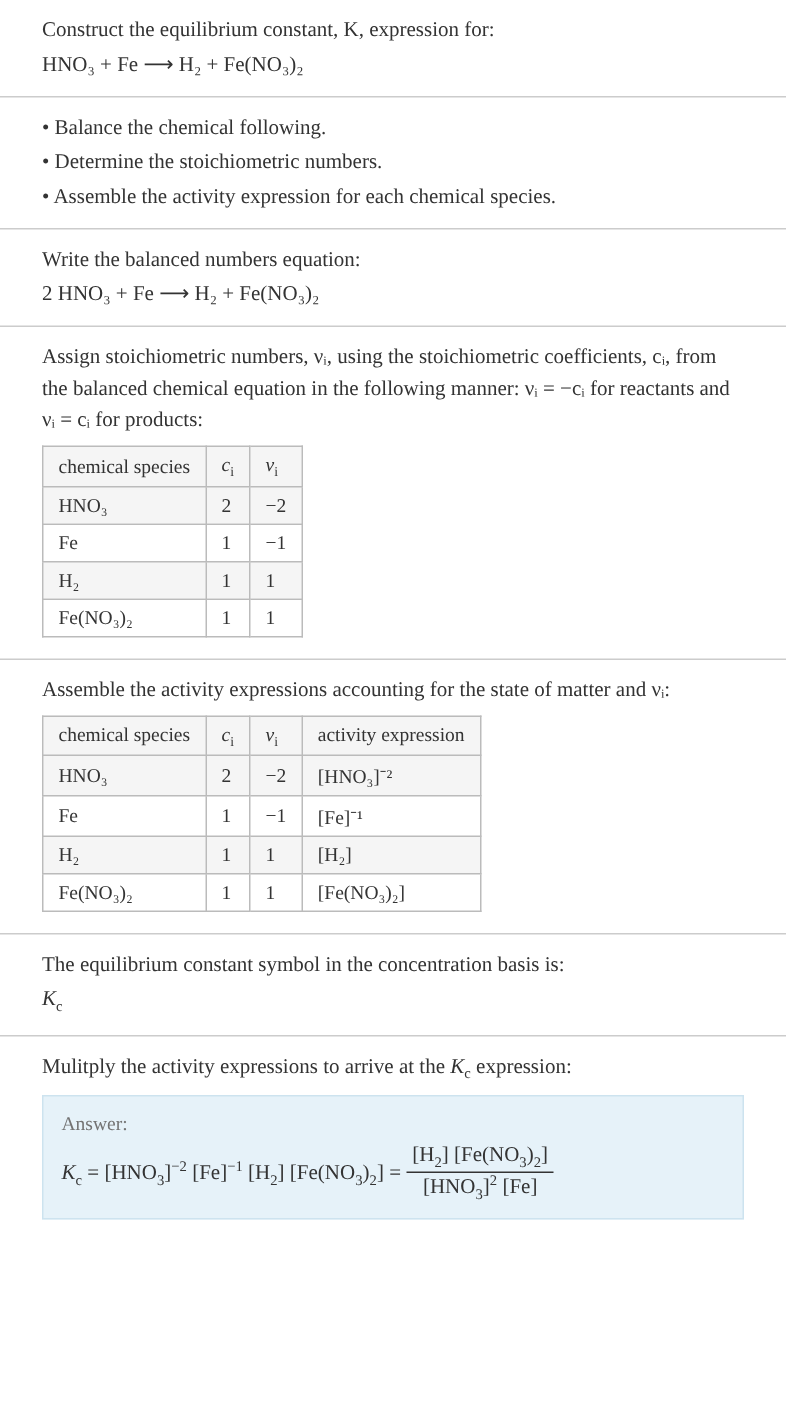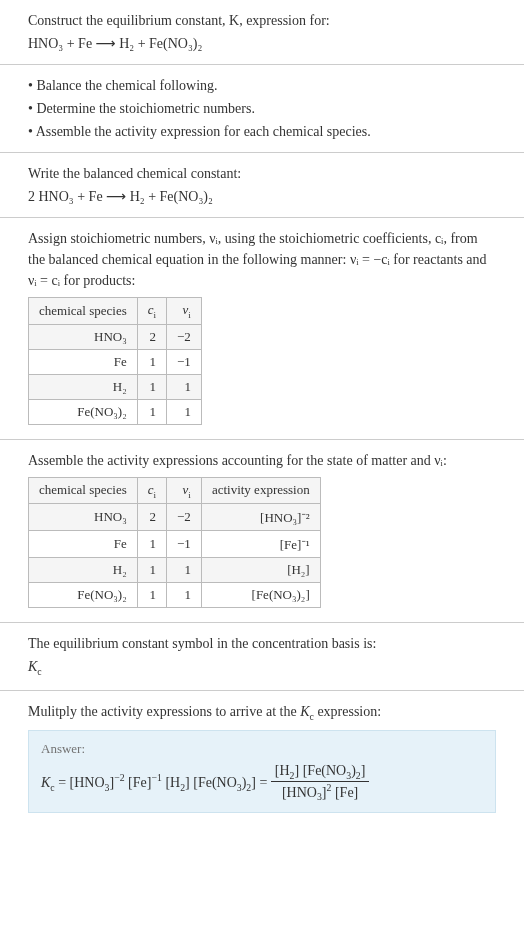--- a/index.html
+++ b/index.html
@@ -17,21 +17,21 @@
   }
   .section.no-border { border-bottom: none; }
   .line { margin: 2px 0; line-height: 1.5; }
   table {
     border-collapse: collapse;
     margin: 6px 0;
   }
   td, th {
     border: 1px solid #bbb;
     padding: 4px 10px;
-    text-align: right;
+    text-align: left;
     font-weight: normal;
     font-size: 13px;
   }
   th { background: #f5f5f5; }
   tr:nth-child(even) td { background: #f5f5f5; }
   tr:nth-child(odd) td { background: #fff; }
   .sub { font-size: 0.7em; vertical-align: sub; }
   .sup { font-size: 0.7em; vertical-align: super; }
   .answer-box {
     background: #e6f2f9;
@@ -58,21 +58,21 @@
   <div class="line">HNO₃ + Fe ⟶ H₂ + Fe(NO₃)₂</div>
 </div>
 
 <div class="section">
   <div class="line">• Balance the chemical following.</div>
   <div class="line">• Determine the stoichiometric numbers.</div>
   <div class="line">• Assemble the activity expression for each chemical species.</div>
 </div>
 
 <div class="section">
-  <div class="line">Write the balanced chemical constant:</div>
+  <div class="line">Write the balanced numbers equation:</div>
   <div class="line">2 HNO₃ + Fe ⟶ H₂ + Fe(NO₃)₂</div>
 </div>
 
 <div class="section">
   <div class="line">Assign stoichiometric numbers, νᵢ, using the stoichiometric coefficients, cᵢ, from the balanced chemical equation in the following manner: νᵢ = −cᵢ for reactants and νᵢ = cᵢ for products:</div>
   <table>
     <tbody>
         <tr>
       <th>chemical species</th>
       <th><span class="ital">c</span><span class="sub">i</span></th>

